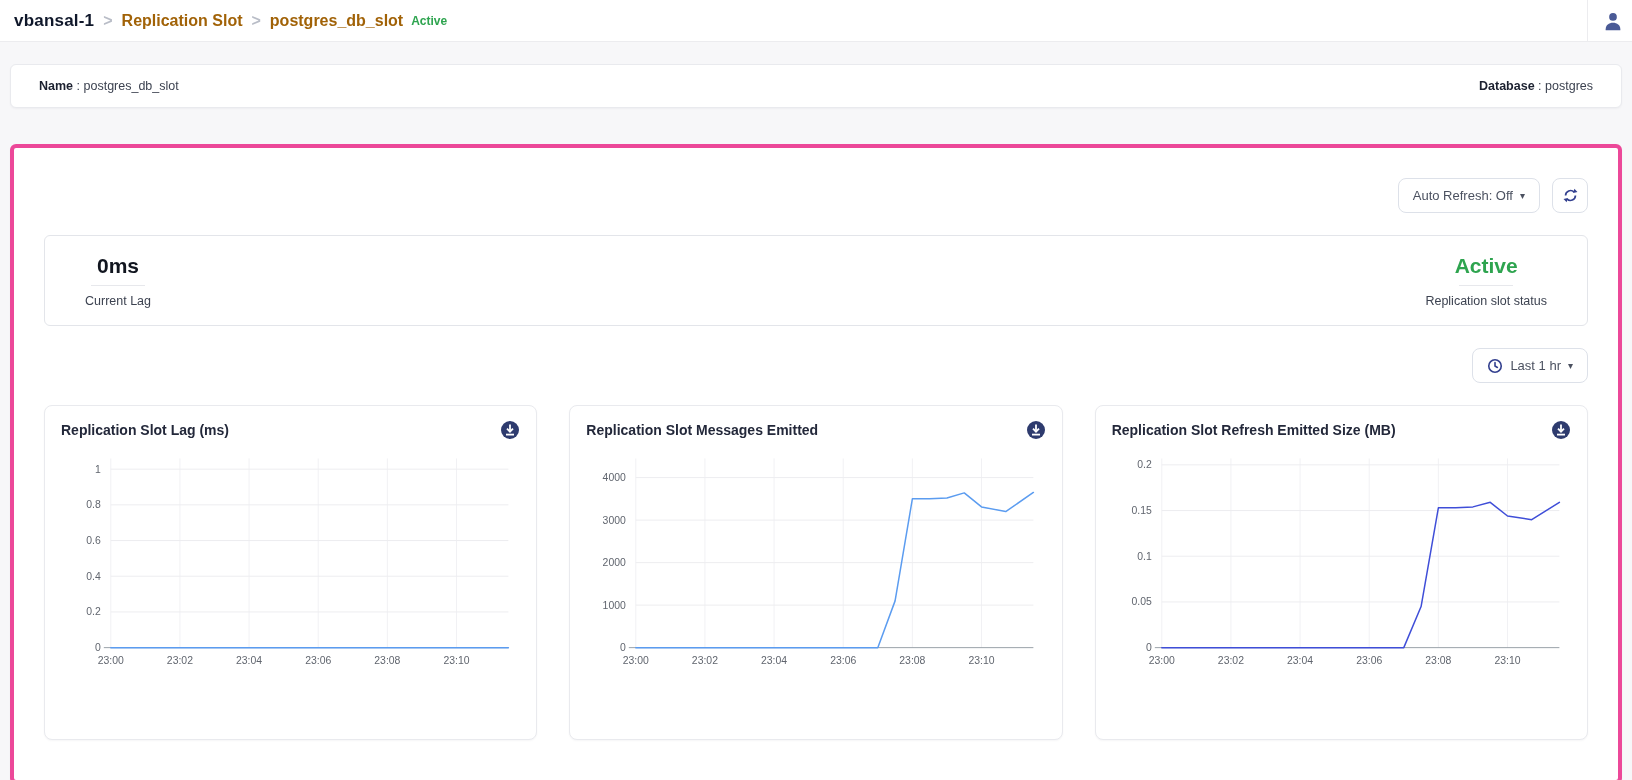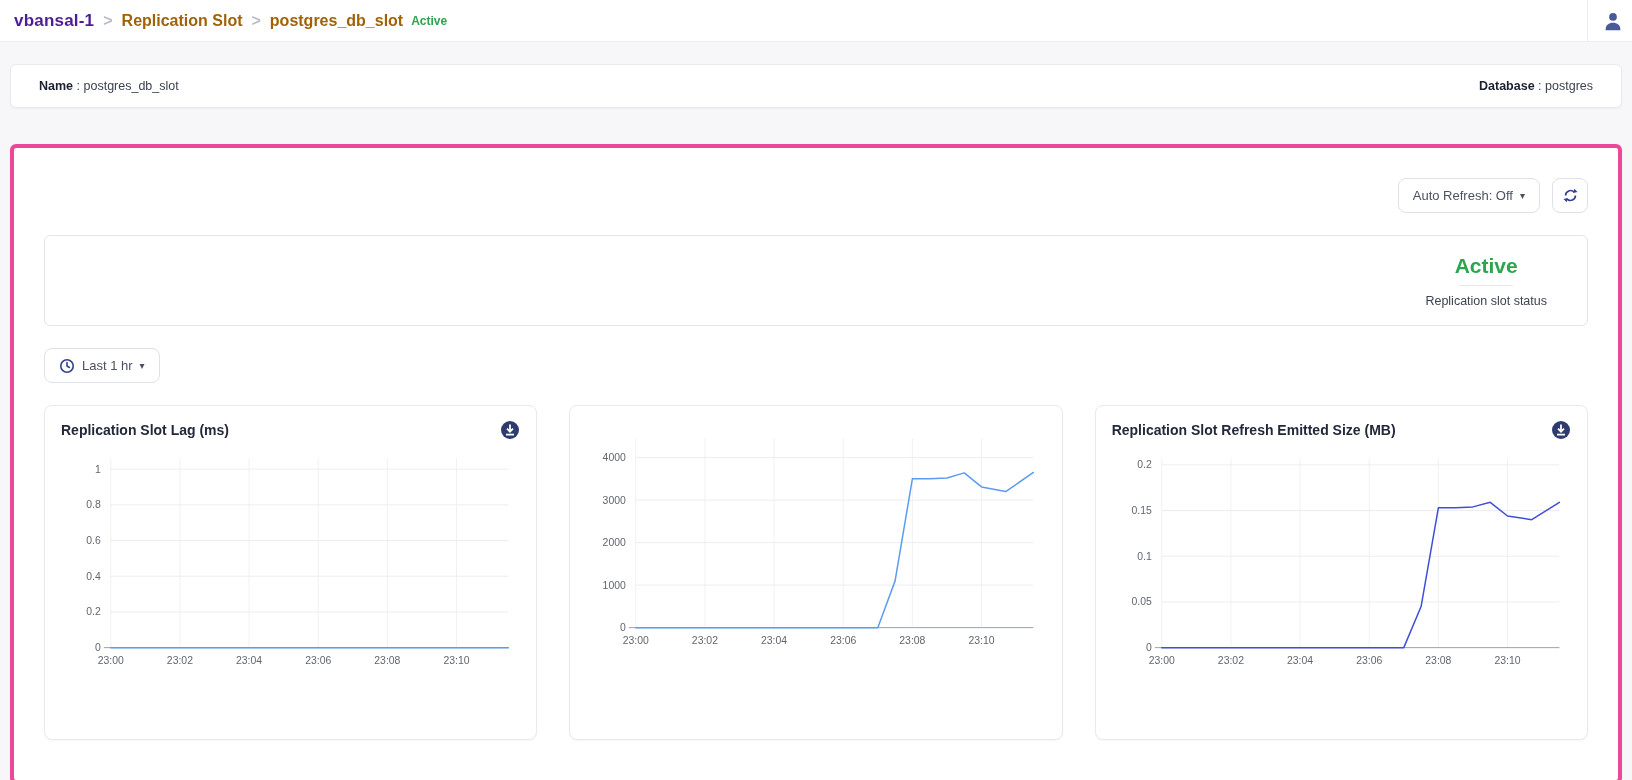--- a/index.html
+++ b/index.html
@@ -1,21 +1,21 @@
 <!DOCTYPE html>
 <html><head>
 <meta charset="utf-8">
 <style>
   * { margin:0; padding:0; box-sizing:border-box; }
   html,body { width:1632px; height:780px; background:#f7f7f9; font-family:"Liberation Sans", sans-serif; overflow:hidden; }
 
   
   .topbar { position:relative; height:42px; background:#ffffff; border-bottom:1px solid #ececef;
             display:flex; align-items:center; padding:0 14px; }
-  .crumb-root { font-size:17px; font-weight:700; color:#4c1d95; letter-spacing:.2px; }
+  .crumb-root { font-size:17px; font-weight:700; color:#0f172a; letter-spacing:.2px; }
   .crumb-sep  { font-size:16px; font-weight:700; color:#b9bdc7; margin:0 9px; }
   .crumb-item { font-size:16px; font-weight:600; color:#a16207; }
   .crumb-status { font-size:12px; font-weight:700; margin-left:8px; }
   .topbar-right { position:absolute; right:0; top:0; height:42px; display:flex; align-items:center; }
   .topbar-divider { width:1px; height:42px; background:#ececef; margin-right:14px; }
   .user-icon { width:22px; height:22px; margin-right:8px; cursor:pointer; }
 
   
   .info-card { margin:22px 10px 0 10px; height:44px; background:#fff; border:1px solid #e9eaee;
                border-radius:6px; box-shadow:0 1px 2px rgba(16,24,40,.04);
@@ -40,21 +40,21 @@
   .stat { flex:1; display:flex; }
   .stat.left   { justify-content:flex-start; }
   .stat.center { justify-content:center; }
   .stat.right  { justify-content:flex-end; }
   .stat-inner { text-align:center; }
   .stat-value { font-size:21px; font-weight:700; color:#11151f; }
   .stat-value.green { color:#2ea44f; }
   .stat-divider { width:54px; height:1px; background:#e7e8ec; margin:7px auto 8px auto; }
   .stat-label { font-size:12.5px; color:#3c4250; }
 
-  .range-row { margin-top:22px; display:flex; justify-content:flex-start; }
+  .range-row { margin-top:22px; display:flex; justify-content:flex-end; }
 
   
   .charts-row { margin-top:22px; display:flex; gap:32px; }
   .chart-card { flex:1; border:1px solid #e9eaee; border-radius:8px; background:#fff;
                 box-shadow:0 1px 2px rgba(16,24,40,.04); padding:14px 16px; height:335px; }
   .chart-head { display:flex; justify-content:space-between; align-items:center; }
   .chart-title { font-size:14px; font-weight:700; color:#23283a; }
   .dl-icon { width:20px; height:20px; cursor:pointer; flex:none; }
   .chart-svg { width:100%; height:232px; display:block; margin-top:8px; }
 
@@ -104,20 +104,27 @@
       <svg width="17" height="17" viewBox="0 0 20 20">
         <path d="M4.2 10a5.8 5.8 0 0 1 10-4" fill="none" stroke="#33408f" stroke-width="2"></path>
         <polygon points="14.6,2.2 18.2,5.8 13.2,7.2" fill="#33408f"></polygon>
         <path d="M15.8 10a5.8 5.8 0 0 1-10 4" fill="none" stroke="#33408f" stroke-width="2"></path>
         <polygon points="5.4,17.8 1.8,14.2 6.8,12.8" fill="#33408f"></polygon>
       </svg>
     </button>
   </div>
 
   <div class="stats-bar">
+    <div class="stat left">
+      <div class="stat-inner">
+        <div class="stat-value">0ms</div>
+        <div class="stat-divider"></div>
+        <div class="stat-label">Current Lag</div>
+      </div>
+    </div>
     <div class="stat right">
       <div class="stat-inner">
         <div class="stat-value green">Active</div>
         <div class="stat-divider"></div>
         <div class="stat-label">Replication slot status</div>
       </div>
     </div>
   </div>
 
   <div class="range-row">
@@ -166,20 +173,29 @@
           <text x="119.44836956521739" y="216" text-anchor="middle" font-size="10.5" fill="#60656e">23:02</text>
           <text x="188.89673913043478" y="216" text-anchor="middle" font-size="10.5" fill="#60656e">23:04</text>
           <text x="258.34510869565213" y="216" text-anchor="middle" font-size="10.5" fill="#60656e">23:06</text>
           <text x="327.79347826086956" y="216" text-anchor="middle" font-size="10.5" fill="#60656e">23:08</text>
           <text x="397.24184782608694" y="216" text-anchor="middle" font-size="10.5" fill="#60656e">23:10</text>
           <polyline points="50,200 84.72418478260869,200 119.44836956521739,200 154.17255434782606,200 188.89673913043478,200 223.62092391304347,200 258.34510869565213,200 293.0692934782609,200 310.43138586956525,200 327.79347826086956,200 345.1555706521739,200 362.51766304347825,200 379.8797554347826,200 397.24184782608694,200 421.54877717391304,200 449.328125,200" fill="none" stroke="#5b9cf0" stroke-width="1.5" stroke-linejoin="round" stroke-linecap="round"></polyline>
         </svg>
     </div>
 
     <div class="chart-card">
+      <div class="chart-head">
+        <span class="chart-title">Replication Slot Messages Emitted</span>
+        <svg class="dl-icon" viewBox="0 0 20 20">
+          <circle cx="10" cy="10" r="9" fill="#2e3b6e"></circle>
+          <path d="M10 4.6v5.8" stroke="#fff" stroke-width="1.8"></path>
+          <path d="M7 8.6l3 3.1 3-3.1" fill="none" stroke="#fff" stroke-width="1.8"></path>
+          <path d="M6 14.6h8" stroke="#fff" stroke-width="1.8"></path>
+        </svg>
+      </div>
       <svg class="chart-svg" viewBox="0 0 461.328125 232">
           <line x1="50" y1="10" x2="50" y2="200" stroke="#f1f1f4" stroke-width="1"></line>
           <line x1="119.44836956521739" y1="10" x2="119.44836956521739" y2="200" stroke="#f1f1f4" stroke-width="1"></line>
           <line x1="188.89673913043478" y1="10" x2="188.89673913043478" y2="200" stroke="#f1f1f4" stroke-width="1"></line>
           <line x1="258.34510869565213" y1="10" x2="258.34510869565213" y2="200" stroke="#f1f1f4" stroke-width="1"></line>
           <line x1="327.79347826086956" y1="10" x2="327.79347826086956" y2="200" stroke="#f1f1f4" stroke-width="1"></line>
           <line x1="397.24184782608694" y1="10" x2="397.24184782608694" y2="200" stroke="#f1f1f4" stroke-width="1"></line>
           <text x="40" y="203.5" text-anchor="end" font-size="10.5" fill="#60656e">0</text>
           <line x1="50" y1="157.30337078651687" x2="449.328125" y2="157.30337078651687" stroke="#ededf0" stroke-width="1"></line>
           <text x="40" y="160.80337078651687" text-anchor="end" font-size="10.5" fill="#60656e">1000</text>

